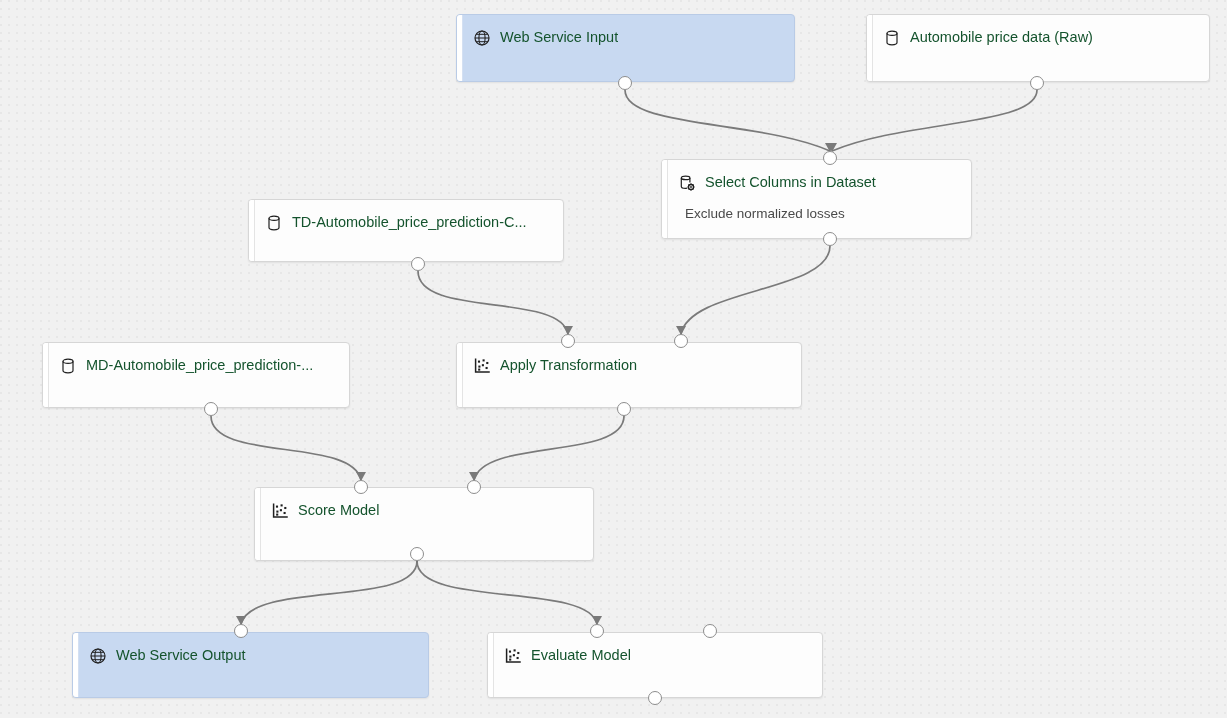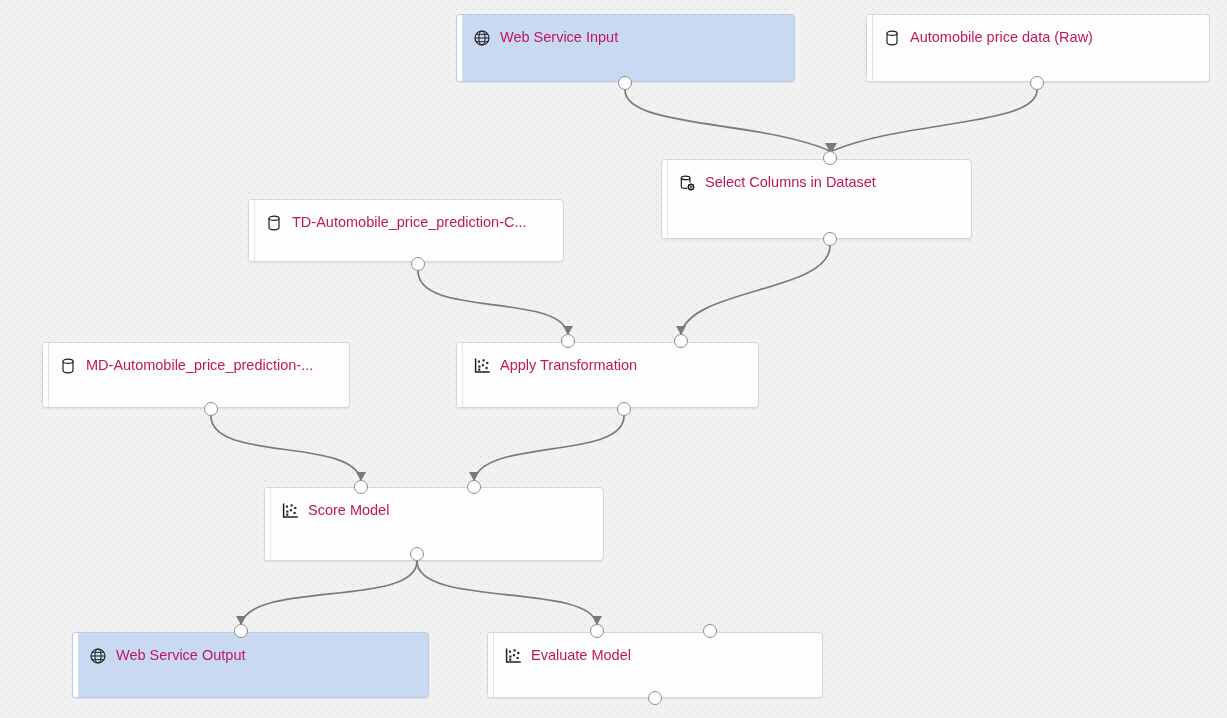--- a/index.html
+++ b/index.html
@@ -84,21 +84,21 @@
     width: 18px;
     height: 18px;
     flex: 0 0 18px;
     margin-right: 9px;
     margin-top: 1px;
     display: block;
   }
   .node-title {
     font-size: 14.5px;
     line-height: 18px;
-    color: #be185d;
+    color: #14532d;
     white-space: nowrap;
     overflow: hidden;
     text-overflow: ellipsis;
   }
   .node-sub {
     position: absolute;
     left: 23px;
     top: 45px;
     right: 10px;
     font-size: 13.5px;
@@ -178,20 +178,21 @@
             <circle cx="13" cy="13" r="0.85" fill="#1f1f1f"></circle>
             <line x1="9.5" y1="13" x2="16.5" y2="13" stroke="#1f1f1f" stroke-width="1.1"></line>
             <line x1="10.525126265847083" y1="10.525126265847085" x2="15.474873734152917" y2="15.474873734152915" stroke="#1f1f1f" stroke-width="1.1"></line>
             <line x1="13" y1="9.5" x2="13" y2="16.5" stroke="#1f1f1f" stroke-width="1.1"></line>
             <line x1="15.474873734152915" y1="10.525126265847083" x2="10.525126265847085" y2="15.474873734152917" stroke="#1f1f1f" stroke-width="1.1"></line>
             <circle cx="13" cy="13" r="2.5" fill="#fdfdfd" stroke="#1f1f1f" stroke-width="1.3"></circle>
             <circle cx="13" cy="13" r="0.9" fill="#1f1f1f"></circle>
           </svg>
           <span class="node-title">Select Columns in Dataset</span>
         </div>
+        <div class="node-sub">Exclude normalized losses</div>
       </div>
       <div class="node" style="left: 248px; top: 199px; width: 316px; height: 63px;">
         <div class="node-accent"></div>
         <div class="node-head">
           <svg viewBox="0 0 18 18" class="node-icon">
             <ellipse cx="9" cy="4.2" rx="5" ry="2.1" fill="none" stroke="#1f1f1f" stroke-width="1.2"></ellipse>
             <path d="M4 4.2 V13.6 C4 14.8 6.2 15.8 9 15.8 C11.8 15.8 14 14.8 14 13.6 V4.2" fill="none" stroke="#1f1f1f" stroke-width="1.2"></path>
           </svg>
           <span class="node-title">TD-Automobile_price_prediction-C...</span>
         </div>
@@ -199,37 +200,37 @@
       <div class="node" style="left: 42px; top: 342px; width: 308px; height: 66px;">
         <div class="node-accent"></div>
         <div class="node-head">
           <svg viewBox="0 0 18 18" class="node-icon">
             <ellipse cx="9" cy="4.2" rx="5" ry="2.1" fill="none" stroke="#1f1f1f" stroke-width="1.2"></ellipse>
             <path d="M4 4.2 V13.6 C4 14.8 6.2 15.8 9 15.8 C11.8 15.8 14 14.8 14 13.6 V4.2" fill="none" stroke="#1f1f1f" stroke-width="1.2"></path>
           </svg>
           <span class="node-title">MD-Automobile_price_prediction-...</span>
         </div>
       </div>
-      <div class="node" style="left: 456px; top: 342px; width: 303px; height: 66px;">
+      <div class="node" style="left: 456px; top: 342px; width: 346px; height: 66px;">
         <div class="node-accent"></div>
         <div class="node-head">
           <svg viewBox="0 0 18 18" class="node-icon">
             <path d="M2.6 2.2 V15.0 H16.0" fill="none" stroke="#1f1f1f" stroke-width="1.5" stroke-linecap="square"></path>
             <rect x="4.95" y="3.55" width="2.1" height="2.1" fill="#1f1f1f"></rect>
             <rect x="9.549999999999999" y="2.3499999999999996" width="2.1" height="2.1" fill="#1f1f1f"></rect>
             <rect x="13.25" y="4.95" width="2.1" height="2.1" fill="#1f1f1f"></rect>
             <rect x="5.3500000000000005" y="8.549999999999999" width="2.1" height="2.1" fill="#1f1f1f"></rect>
             <rect x="8.85" y="7.1499999999999995" width="2.1" height="2.1" fill="#1f1f1f"></rect>
             <rect x="12.549999999999999" y="9.95" width="2.1" height="2.1" fill="#1f1f1f"></rect>
             <rect x="5.15" y="11.549999999999999" width="2.1" height="2.1" fill="#1f1f1f"></rect>
           </svg>
           <span class="node-title">Apply Transformation</span>
         </div>
       </div>
-      <div class="node" style="left: 264px; top: 487px; width: 340px; height: 74px;">
+      <div class="node" style="left: 254px; top: 487px; width: 340px; height: 74px;">
         <div class="node-accent"></div>
         <div class="node-head">
           <svg viewBox="0 0 18 18" class="node-icon">
             <path d="M2.6 2.2 V15.0 H16.0" fill="none" stroke="#1f1f1f" stroke-width="1.5" stroke-linecap="square"></path>
             <rect x="4.95" y="3.55" width="2.1" height="2.1" fill="#1f1f1f"></rect>
             <rect x="9.549999999999999" y="2.3499999999999996" width="2.1" height="2.1" fill="#1f1f1f"></rect>
             <rect x="13.25" y="4.95" width="2.1" height="2.1" fill="#1f1f1f"></rect>
             <rect x="5.3500000000000005" y="8.549999999999999" width="2.1" height="2.1" fill="#1f1f1f"></rect>
             <rect x="8.85" y="7.1499999999999995" width="2.1" height="2.1" fill="#1f1f1f"></rect>
             <rect x="12.549999999999999" y="9.95" width="2.1" height="2.1" fill="#1f1f1f"></rect>

